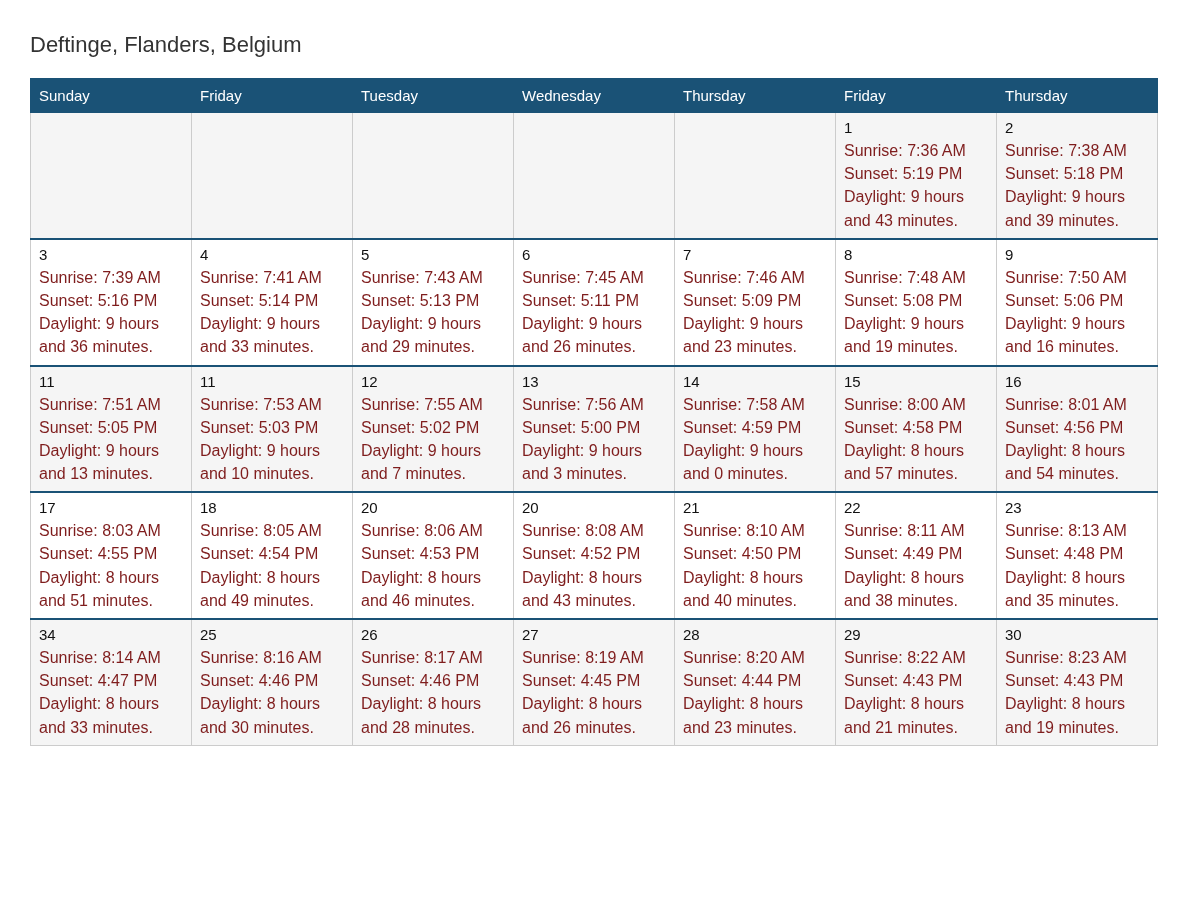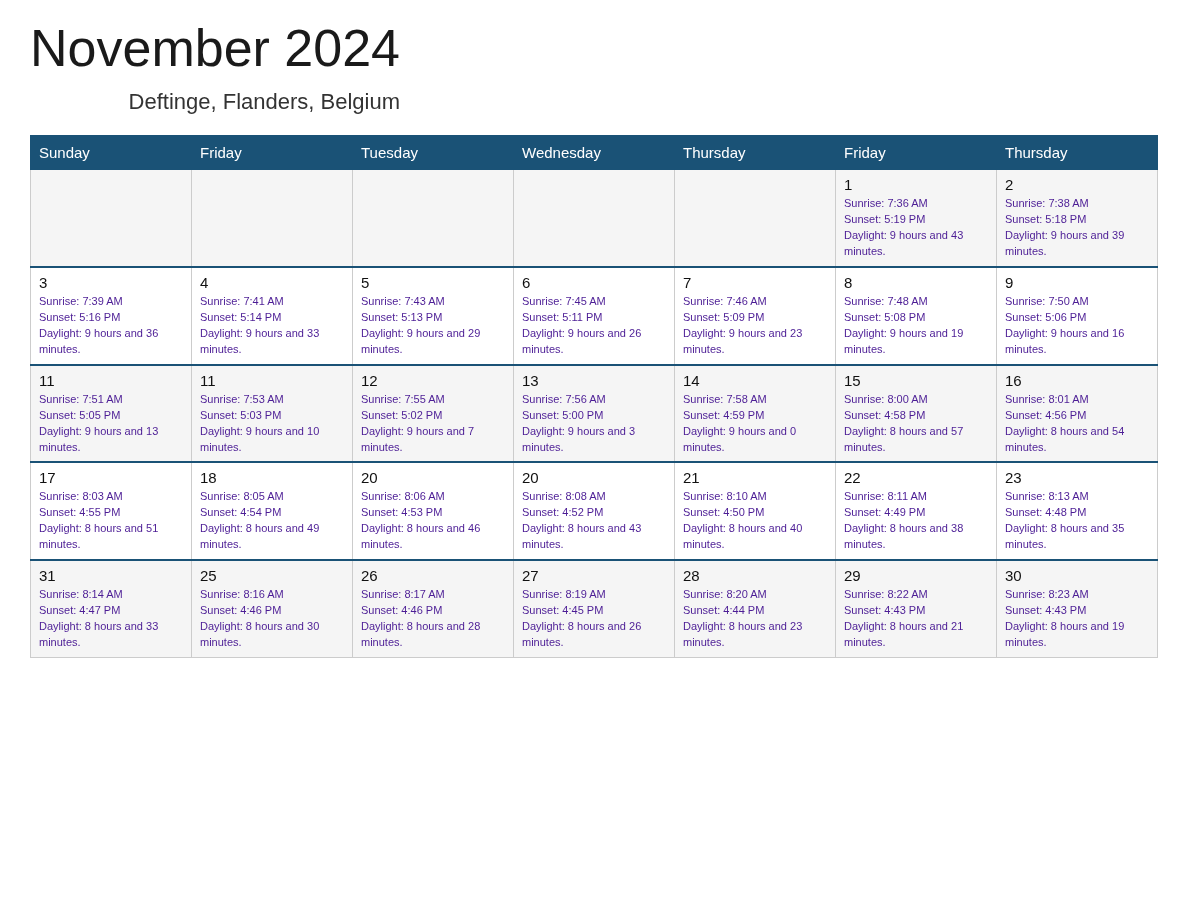--- a/index.html
+++ b/index.html
@@ -91,37 +91,36 @@
       background: #fff;
     }
     .day-number {
       font-size: 15px;
       font-weight: normal;
       display: block;
       margin-bottom: 3px;
       color: #111;
     }
     .day-info {
-      font-size: 11px;
-      color: #4c1d95;
+      font-size: 16px;
+      color: #7f1d1d;
       line-height: 1.45;
     }
     .empty-cell {
       background: #f9f9f9;
     }
     .row-top td {
       border-top: 2px solid #1a5276;
     }
   </style>
 </head>
 <body>
 
 <div class="header">
   <div class="title-block">
-    <div class="month-title">November 2024</div>
     <div class="location-title">Deftinge, Flanders, Belgium</div>
   </div>
 </div>
 
 <table class="calendar-table">
   <thead>
     <tr>
     <th>Sunday</th>
         <th>Friday</th>
         <th>Tuesday</th>
@@ -232,21 +231,21 @@
           <span class="day-number">22</span>
           <div class="day-info">Sunrise: 8:11 AM<br>Sunset: 4:49 PM<br>Daylight: 8 hours and 38 minutes.</div>
         </td>
         <td>
           <span class="day-number">23</span>
           <div class="day-info">Sunrise: 8:13 AM<br>Sunset: 4:48 PM<br>Daylight: 8 hours and 35 minutes.</div>
         </td>
       </tr>
       <tr class="row-top">
         <td>
-          <span class="day-number">31</span>
+          <span class="day-number">34</span>
           <div class="day-info">Sunrise: 8:14 AM<br>Sunset: 4:47 PM<br>Daylight: 8 hours and 33 minutes.</div>
         </td>
         <td>
           <span class="day-number">25</span>
           <div class="day-info">Sunrise: 8:16 AM<br>Sunset: 4:46 PM<br>Daylight: 8 hours and 30 minutes.</div>
         </td>
         <td>
           <span class="day-number">26</span>
           <div class="day-info">Sunrise: 8:17 AM<br>Sunset: 4:46 PM<br>Daylight: 8 hours and 28 minutes.</div>
         </td>

